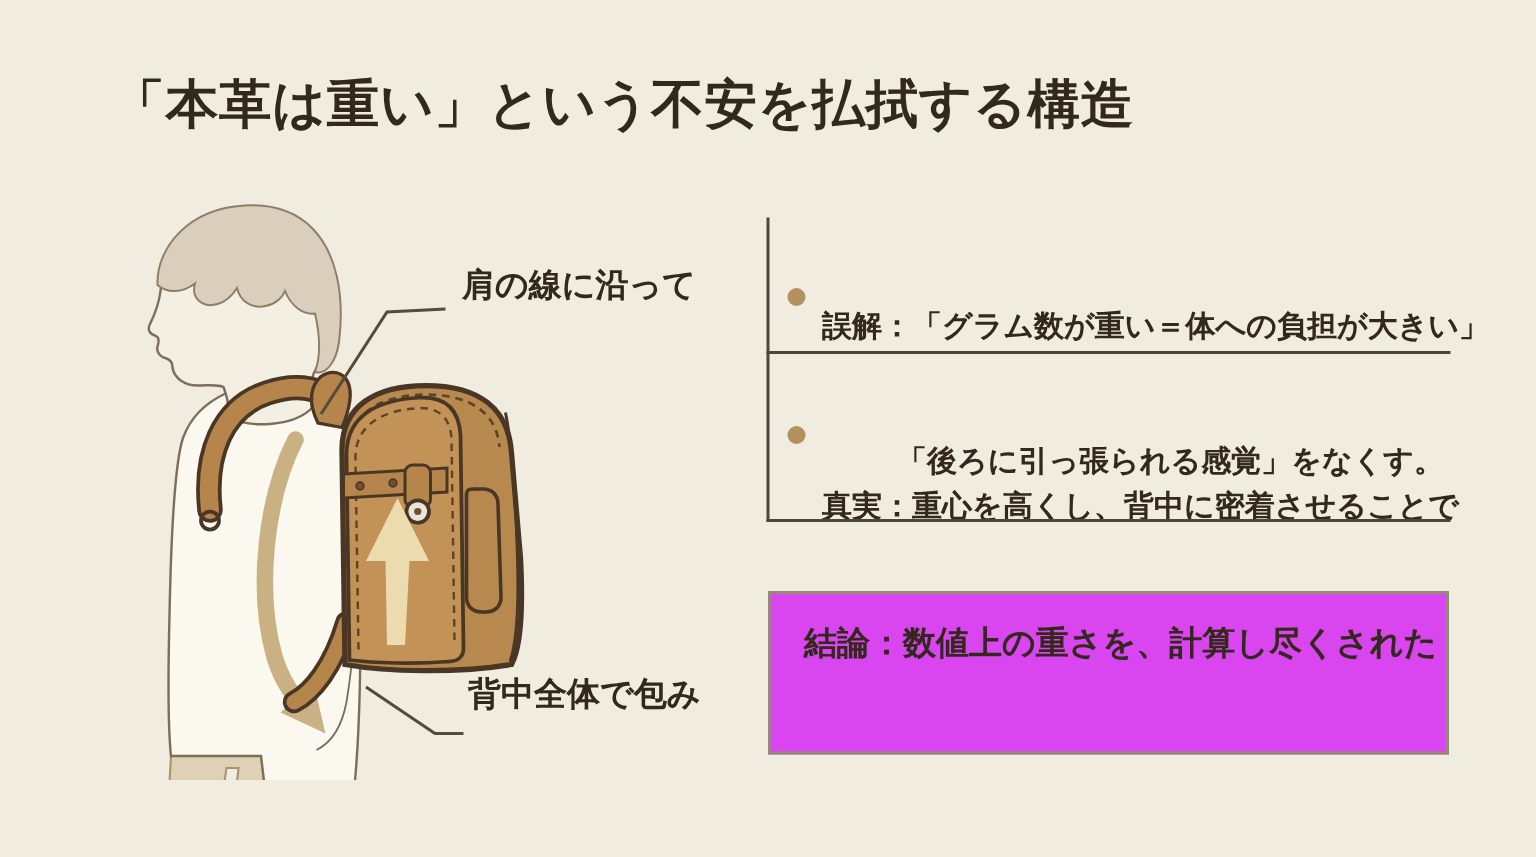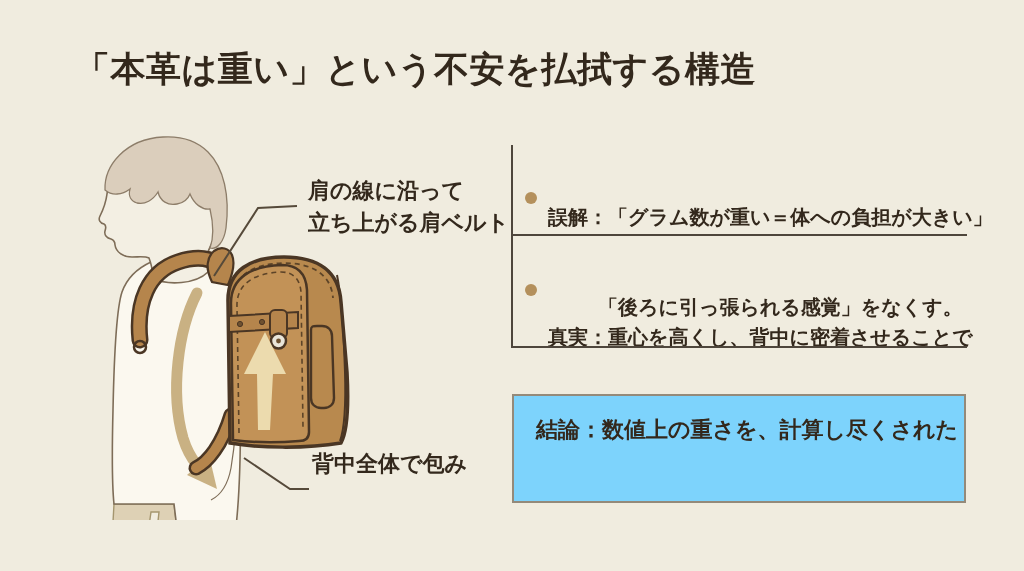--- a/index.html
+++ b/index.html
@@ -21,21 +21,21 @@
   .point-text{font-size:20px;line-height:30px;margin-top:16px;}
   #point1{left:548px;top:186px;}
   #point2{left:548px;top:276px;}
   #point2 .indent{padding-left:50px;}
   .divider-h{height:2px;background:#4e463c;left:511px;width:456px;}
   #div-h1{top:234px;}
   #div-h2{top:346px;}
   #div-v{left:511px;top:145px;width:2px;height:203px;background:#4e463c;}
   #conclusion-box{
     left:512px;top:394px;width:454px;height:109px;box-sizing:border-box;
-    border:2px solid #948a7a;background:#7dd3fc;
+    border:2px solid #948a7a;background:#d946ef;
     padding:17px 0 0 22px;
   }
   #conclusion-box .jp{font-size:22px;line-height:33px;}
   #watermark{left:939px;top:550px;display:flex;align-items:center;gap:4px;}
   #watermark .wm-label{font-size:12px;font-weight:700;color:#3b362e;white-space:nowrap;}
   svg{display:block;}
 </style>
 </head>
 <body>
 
@@ -79,21 +79,20 @@
     <polygon points="265,332 244,374 257,374 258,430 270,430 273,374 286,374" fill="#ecdbae"></polygon>
 
     <polyline points="214,276 258,208 297,206" fill="none" stroke="#564a3a" stroke-width="2"></polyline>
     <polyline points="244,458 290,489 309,489" fill="none" stroke="#564a3a" stroke-width="2"></polyline>
   </svg>
 
   <div id="title" class="abs jp">「本革は重い」という不安を払拭する構造</div>
 
   <div id="annot-shoulder" class="abs annot">
     <div class="jp">肩の線に沿って</div>
-    <div class="jp">立ち上がる肩ベルト</div>
   </div>
 
   <div id="annot-back" class="abs annot">
     <div class="jp">背中全体で包み</div>
   </div>
 
   <div id="div-v" class="abs"></div>
 
   <div id="dot1" class="abs bullet-dot"></div>
   <div id="point1" class="abs point-text">

